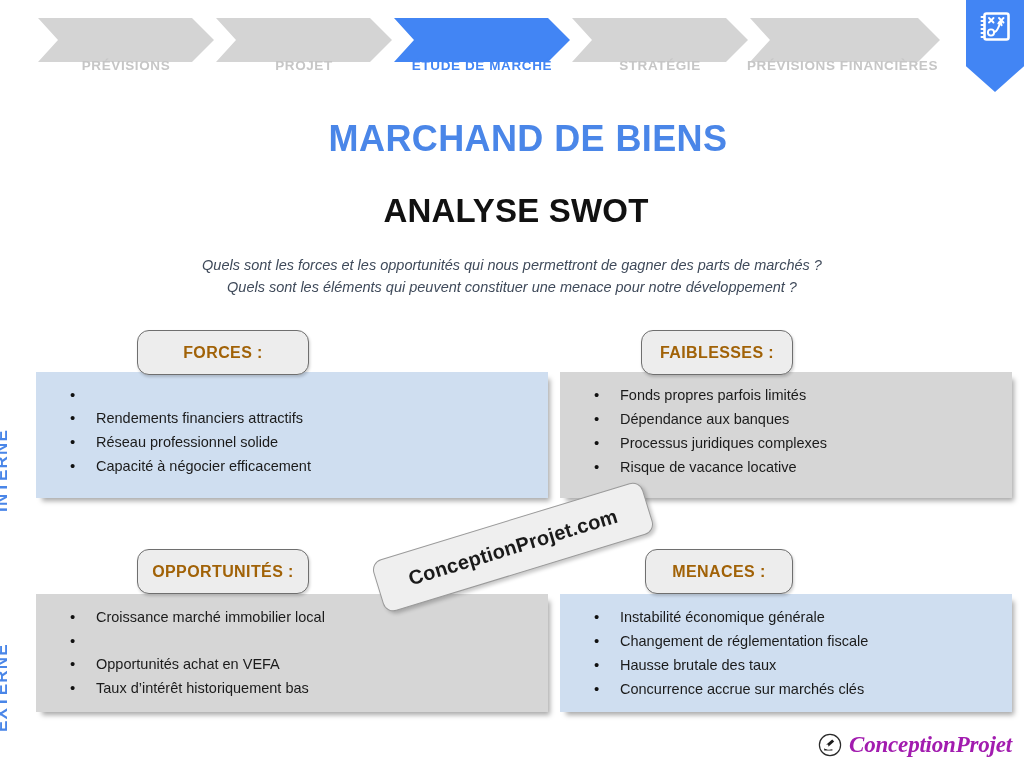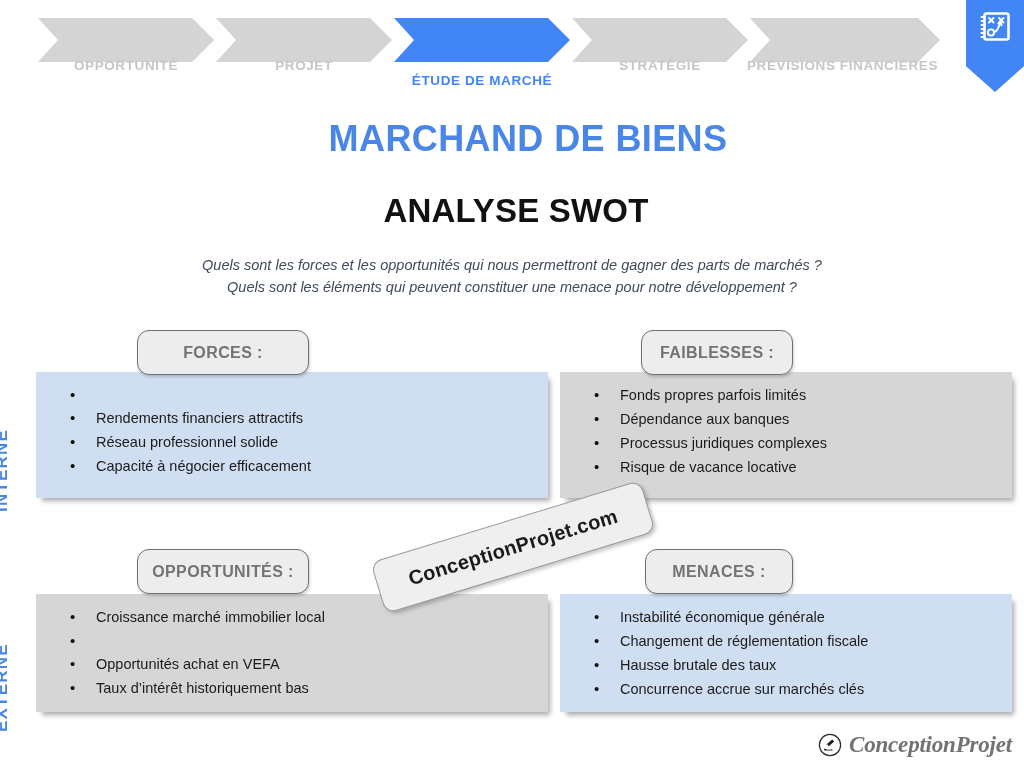--- a/index.html
+++ b/index.html
@@ -48,21 +48,20 @@
     top: 58px;
     text-align: center;
     font-size: 13.5px;
     font-weight: bold;
     letter-spacing: 0.6px;
     color: #c6c6c6;
     white-space: nowrap;
   }
   .step-label.active {
     color: #4285f4;
-    margin-top: 15px;
   }
 
   
   #step-0 { left: 38px;  width: 176px; }
   #step-1 { left: 216px; width: 176px; }
   #step-2 { left: 394px; width: 176px; }
   #step-3 { left: 572px; width: 176px; }
   #step-4 { left: 750px; width: 190px; }
 
   #step-label-0 { left: 38px;  width: 176px; }
@@ -173,21 +172,21 @@
   }
 
   .quad-header {
     position: absolute;
     background: #ededed;
     border: 1.4px solid #6f6f6f;
     border-radius: 12px;
     text-align: center;
     font-weight: bold;
     font-size: 16px;
-    color: #737373;
+    color: #a16207;
     line-height: 43px;
     height: 43px;
     letter-spacing: 0.4px;
     z-index: 6;
     box-shadow: 1px 2px 3px rgba(0,0,0,0.18);
   }
   #header-forces       { left: 137px; top: 330px; width: 170px; }
   #header-faiblesses   { left: 641px; top: 330px; width: 150px; }
   #header-opportunites { left: 137px; top: 549px; width: 170px; }
   #header-menaces      { left: 645px; top: 549px; width: 146px; }
@@ -230,39 +229,39 @@
   #footer-logo-mark {
     width: 24px;
     height: 24px;
     flex: 0 0 24px;
   }
   #footer-logo-text {
     font-family: "Liberation Serif", serif;
     font-weight: bold;
     font-style: italic;
     font-size: 23px;
-    color: #737373;
+    color: #a21caf;
     letter-spacing: -0.2px;
     text-align: right;
   }
 </style>
 </head>
 <body>
 
 <div id="page">
 
   <div id="step-bar">
 
     <div class="chevron first" id="step-0"></div>
     <div class="chevron" id="step-1"></div>
     <div class="chevron active" id="step-2"></div>
     <div class="chevron" id="step-3"></div>
     <div class="chevron" id="step-4"></div>
 
-    <div class="step-label" id="step-label-0">OPPORTUNITÉ</div>
+    <div class="step-label" id="step-label-0">PRÉVISIONS</div>
     <div class="step-label" id="step-label-1">PROJET</div>
     <div class="step-label active" id="step-label-2">ÉTUDE DE MARCHÉ</div>
     <div class="step-label" id="step-label-3">STRATÉGIE</div>
     <div class="step-label" id="step-label-4">PRÉVISIONS FINANCIÈRES</div>
 
     <div id="step-banner"></div>
     <svg id="step-banner-icon" viewBox="0 0 32 34" fill="none" xmlns="http://www.w3.org/2000/svg">
       <rect x="5.5" y="2.5" width="24" height="26" rx="2" stroke="#ffffff" stroke-width="2.6"></rect>
       <g stroke="#ffffff" stroke-width="2" stroke-linecap="round">
         <line x1="2.5" y1="6" x2="5" y2="6"></line>

